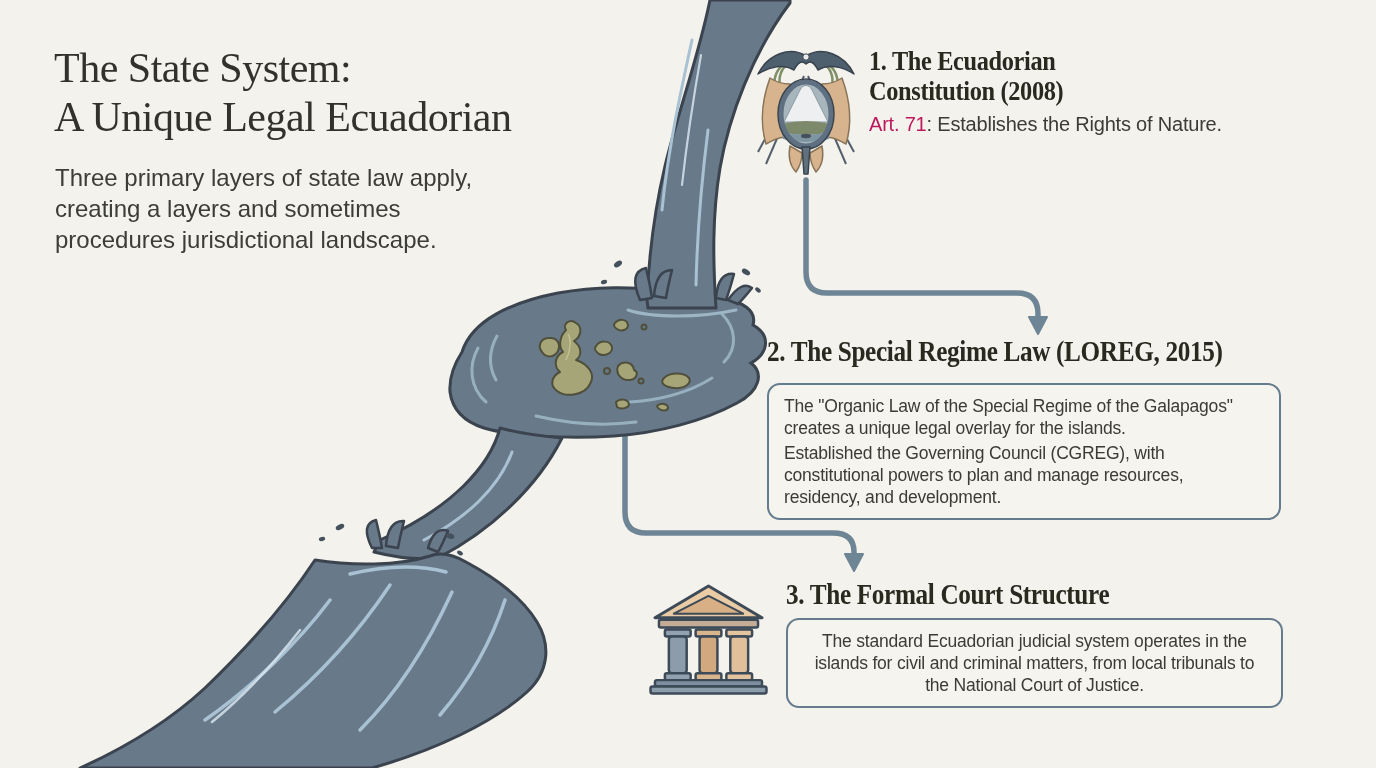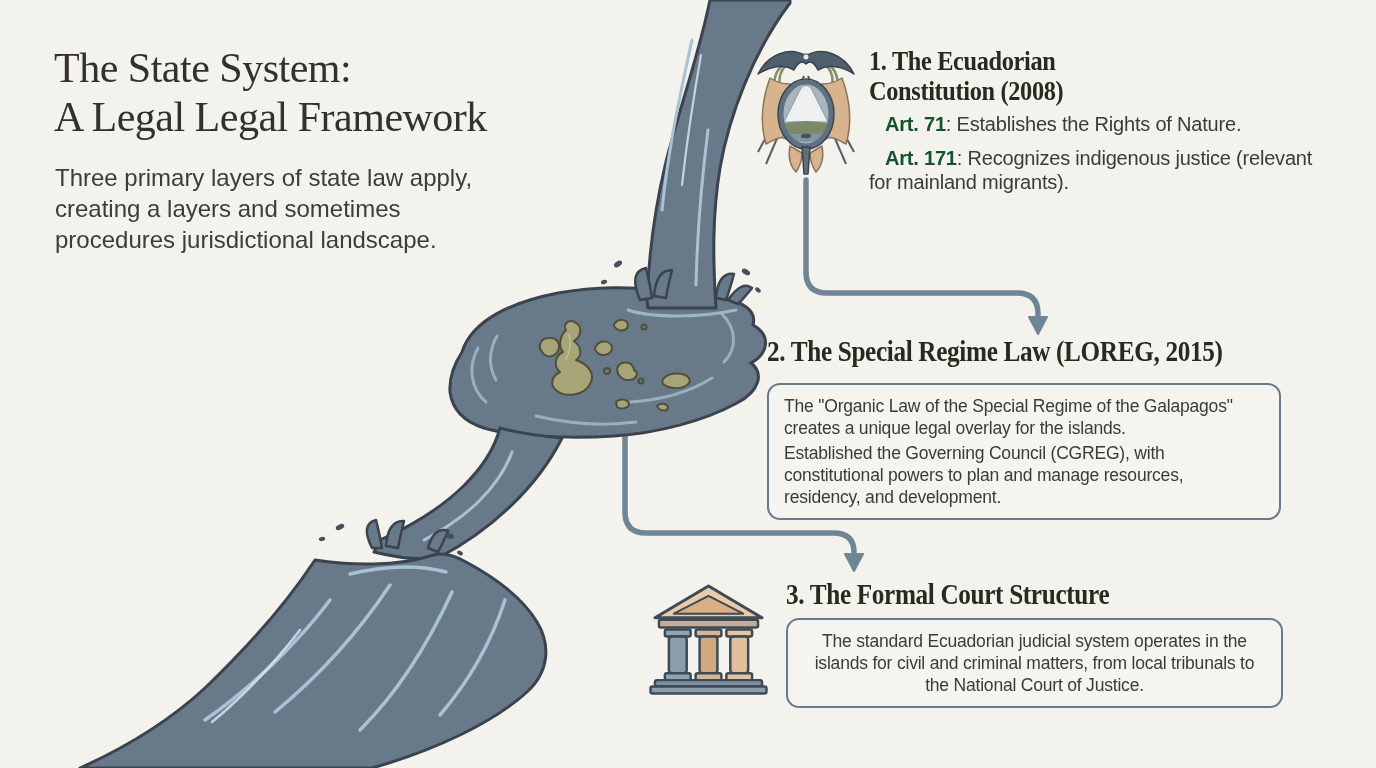--- a/index.html
+++ b/index.html
@@ -30,21 +30,21 @@
     font-weight:700; color:#29291f;
     transform:scaleX(0.87); transform-origin:left top;
     letter-spacing:-0.4px; white-space:nowrap;
   }
   .h1-block { position:absolute; left:869px; top:46px; font-size:28px; line-height:30px; }
   .h2-line  { position:absolute; left:767px; top:335px; font-size:29px; }
   .h3-line  { position:absolute; left:786px; top:578px; font-size:29px; }
 
   .art-list { position:absolute; left:869px; top:112px; width:452px; }
   .art-item { font-size:20px; line-height:24.5px; margin-bottom:9px; letter-spacing:-0.2px; }
-  .art-item b { font-weight:700; color:#14532d;margin-left:16px; }
+  .art-item b { font-weight:400; color:#be185d; }
 
   .info-box {
     position:absolute;
     border:2px solid #667c8e; border-radius:13px;
     background:#f5f4ee;
     padding:10px 15px;
     font-size:17.5px; line-height:22px; letter-spacing:-0.2px;
     color:#3b3b37;
   }
   .box-2 { left:767px; top:383px; width:514px; }
@@ -168,21 +168,21 @@
       <circle cx="607" cy="371" r="3" fill="none"></circle>
       <circle cx="641" cy="381" r="2.5" fill="none"></circle>
       <path d="M 568 334 C 572 340 570 352 566 360" fill="none" stroke="#c2c192" stroke-width="1.5"></path>
     </g>
   </svg>
 
   <div class="text-layer">
 
     <div class="title">
       <div>The State System:</div>
-      <div>A Legal Legal Framework</div>
+      <div>A Unique Legal Ecuadorian</div>
     </div>
 
     <div class="subtitle">
       <div>Three primary layers of state law apply,</div>
       <div>creating a layers and sometimes</div>
       <div>procedures jurisdictional landscape.</div>
     </div>
 
     <svg class="arms-icon" width="112" height="138" viewBox="0 0 112 138">
       <g stroke="#55606c" stroke-width="2">
@@ -218,21 +218,20 @@
       </g>
     </svg>
 
     <div class="sec-heading h1-block">
       <div>1. The Ecuadorian</div>
       <div>Constitution (2008)</div>
     </div>
 
     <div class="art-list">
       <div class="art-item"><b>Art. 71</b><span>: Establishes the Rights of Nature.</span></div>
-      <div class="art-item"><b>Art. 171</b><span>: Recognizes indigenous justice (relevant for mainland migrants).</span></div>
     </div>
 
     <div class="sec-heading h2-line">2. The Special Regime Law (LOREG, 2015)</div>
     <div class="info-box box-2">
       <p>The "Organic Law of the Special Regime of the Galapagos" creates a unique legal overlay for the islands.</p>
       <p>Established the Governing Council (CGREG), with constitutional powers to plan and manage resources, residency, and development.</p>
     </div>
 
     <svg class="court-icon" width="119" height="112" viewBox="0 0 120 113">
       <path d="M 60 3 L 114 35 L 6 35 Z" fill="#e9cba5" stroke="#3d4a57" stroke-width="3" stroke-linejoin="round"></path>

